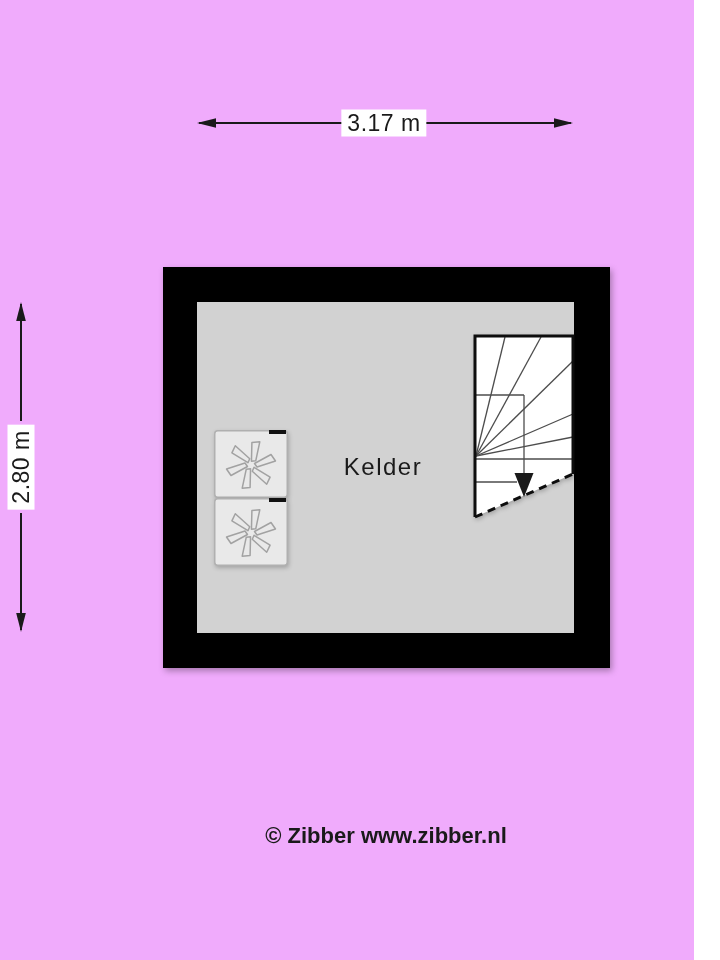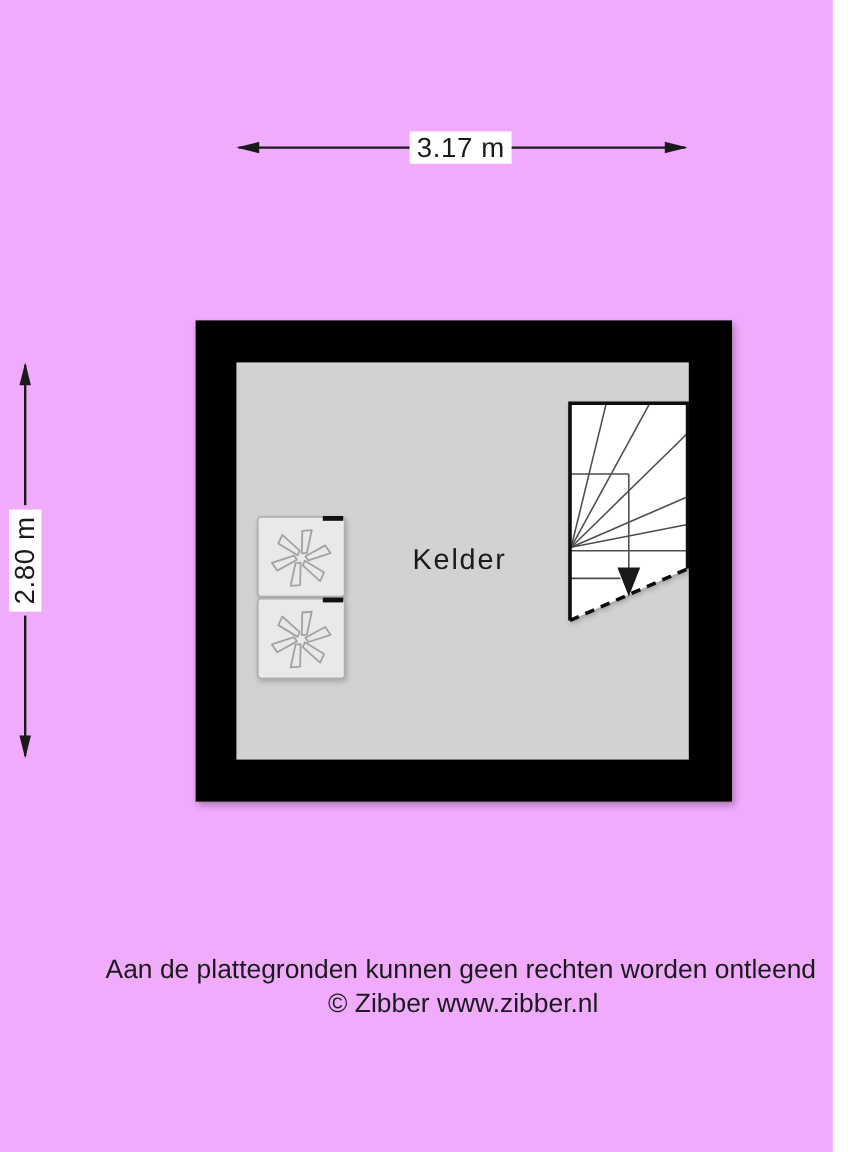--- a/index.html
+++ b/index.html
@@ -113,17 +113,16 @@
       <use href="#fan-symbol" transform="translate(37,35)"></use>
     </g>
   </svg>
 
   <div class="label dim-label" style="left:384px; top:123px;">3.17 m</div>
 
   <div class="label dim-label-v" style="left:21px; top:467px;">2.80 m</div>
 
   <div class="label room-label" style="left:383px; top:467px;">Kelder</div>
 
-  <div class="label footer-line" style="left:384px; top:808px;">Aan de plattegronden kunnen geen rechten worden ontleend</div>
 
-  <div class="label footer-line" style="left:386px; top:836px;">© Zibber www.zibber.nl</div>
+  <div class="label footer-line" style="left:386px; top:836px;font-weight:bold;">© Zibber www.zibber.nl</div>
 
 </div>
 
 </body></html>

